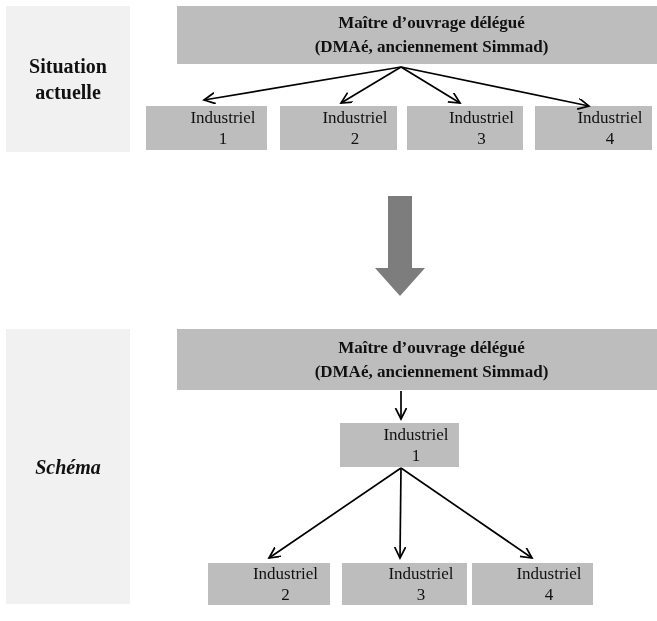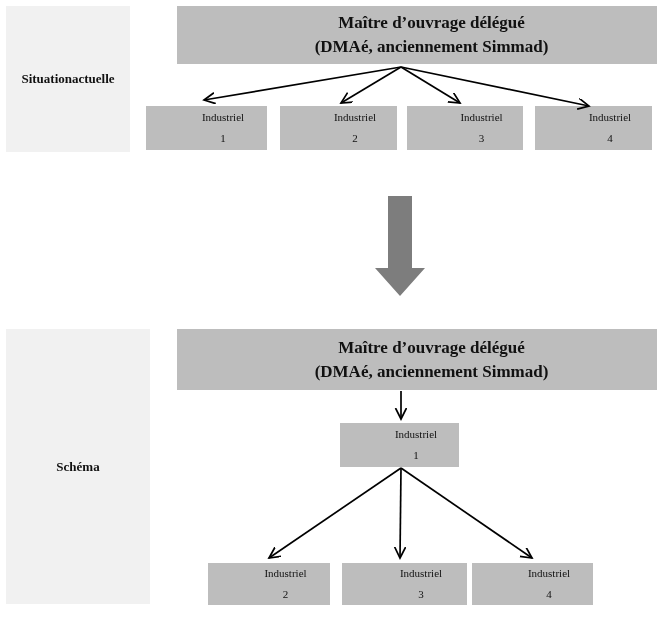--- a/index.html
+++ b/index.html
@@ -14,42 +14,42 @@
     position:relative;
     width:657px;height:621px;
     background:#ffffff;
     font-family:"Liberation Serif","DejaVu Serif",serif;
     color:var(--text-black);
     overflow:hidden;
   }
   .abs{position:absolute;box-sizing:border-box;}
   .sidebar{
     background:var(--sidebar-gray);
-    display:flex;flex-direction:row;align-items:center;justify-content:center;
-    font-weight:bold;font-size:13px;line-height:26px;text-align:center;
+    display:flex;flex-direction:column;align-items:center;justify-content:center;
+    font-weight:bold;font-size:20px;line-height:26px;text-align:center;
   }
   .rootbox{
     background:var(--box-gray);
     display:flex;flex-direction:column;align-items:center;justify-content:center;
     font-weight:bold;font-size:17px;line-height:24px;text-align:center;margin-left:31px;
   }
   .childbox{
     background:var(--box-gray);
     display:flex;flex-direction:column;align-items:center;justify-content:center;
-    font-weight:normal;font-size:11px;line-height:21px;text-align:center;padding-left:33px;
+    font-weight:normal;font-size:17px;line-height:21px;text-align:center;padding-left:33px;
   }
   
   #sidebar-top   {left:6px;  top:6px;   width:124px;height:146px;}
   #header1       {left:146px;top:6px;   width:509px;height:58px;}
   #r1b1          {left:146px;top:106px; width:121px;height:44px;}
   #r1b2          {left:280px;top:106px; width:117px;height:44px;}
   #r1b3          {left:407px;top:106px; width:116px;height:44px;}
   #r1b4          {left:535px;top:106px; width:117px;height:44px;}
   
-  #sidebar-bot   {left:6px;  top:329px; width:144px;height:275px;}
+  #sidebar-bot   {left:6px;  top:329px; width:124px;height:275px;font-style:italic;}
   #header2       {left:146px;top:329px; width:509px;height:61px;}
   #ind1          {left:340px;top:423px; width:119px;height:44px;}
   #r2b2          {left:208px;top:563px; width:122px;height:42px;}
   #r2b3          {left:342px;top:563px; width:125px;height:42px;}
   #r2b4          {left:472px;top:563px; width:121px;height:42px;}
   
   #connectors{
     position:absolute;left:0;top:0;width:657px;height:621px;
     pointer-events:none;
   }

